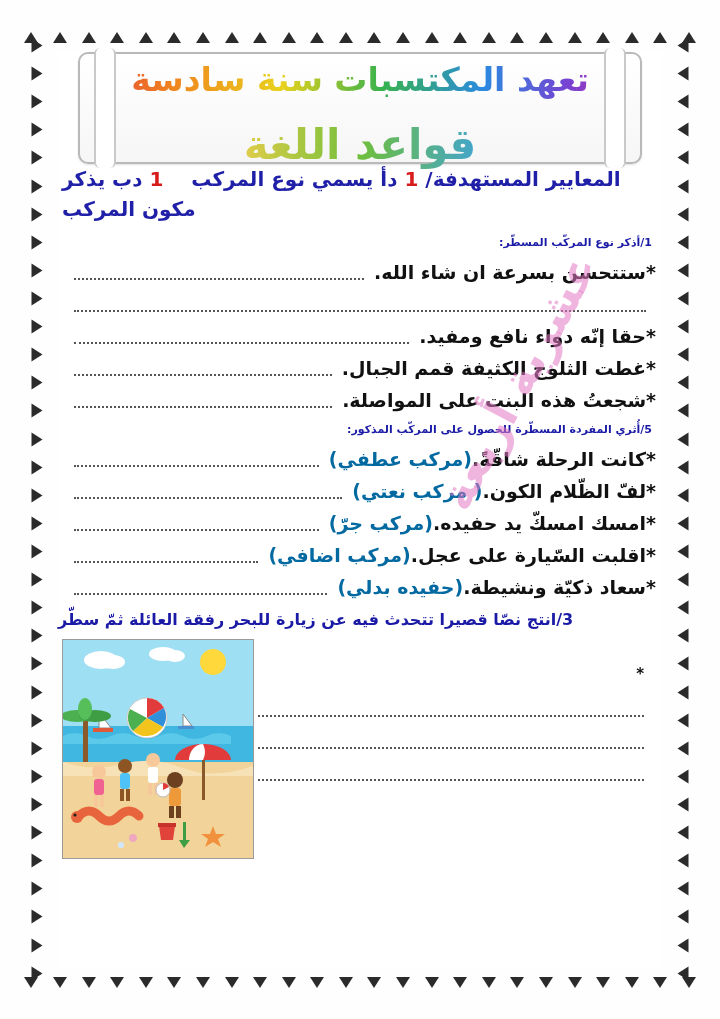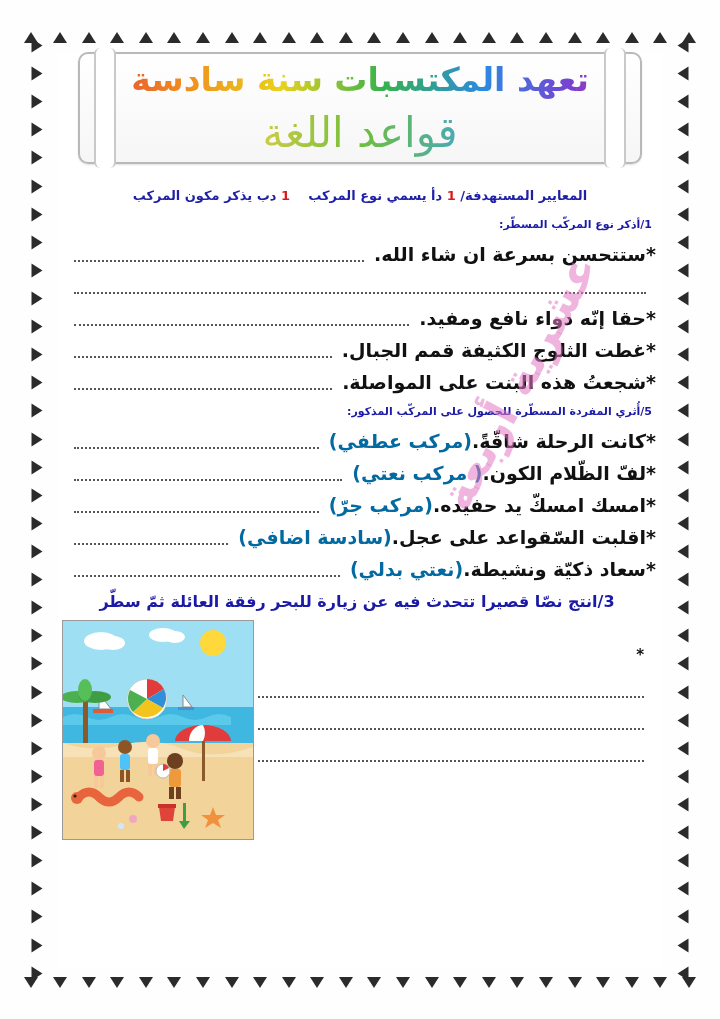--- a/index.html
+++ b/index.html
@@ -100,55 +100,55 @@
     font-weight: bold;
     letter-spacing: 1px;
     background: linear-gradient(90deg,#e43c3c 0%,#f08a1e 18%,#e8d21c 36%,#37b24d 54%,#2b8ae0 72%,#7b3fd1 88%,#e0328e 100%);
     -webkit-background-clip: text;
     background-clip: text;
     color: transparent;
     font-family: "DejaVu Sans", "Liberation Sans", sans-serif;
   }
   .title-line2 {
     position: absolute;
-    top: 54px; left: 0; right: 0;
+    top: 66px; left: 0; right: 0;
     text-align: center;
     font-size: 42px;
-    font-weight: normal;
+    font-weight: bold;
     letter-spacing: 3px;
     background: linear-gradient(90deg,#f5a623 0%,#f7d04a 25%,#6fbf3b 50%,#3aa0e8 75%,#c04bd6 100%);
     -webkit-background-clip: text;
     background-clip: text;
     color: transparent;
   }
 
   
   .standards {
-    margin: 22px 4px 4px 4px;
-    text-align: center;
-    font-size: 13px;
+    margin: 0 4px 4px 4px;
+    text-align: left;
+    font-size: 20px;
     font-weight: bold;
     color: #1f1fa8;
     line-height: 1.5;
     direction: rtl;
   }
   .standards .red { color: #d81b1b; }
 
   
   .ex-head {
     margin: 12px 10px 8px 0;
     text-align: right;
     font-size: 11px;
     font-weight: bold;
     color: #1a1aa6;
     direction: rtl;
   }
   .ex-head-3 {
     margin: 10px 6px 4px 0;
-    text-align: center;
+    text-align: left;
     font-size: 16px;
     font-weight: bold;
     color: #1a1aa6;
     line-height: 1.55;
     direction: rtl;
   }
 
   
   .items { margin: 0; padding: 0; }
   .item {
@@ -403,27 +403,27 @@
         <span class="txt">*لفّ الظّلام الكون.</span>
         <span class="txt hint">( مركب نعتي)</span>
         <span class="dots"></span>
       </div>
       <div class="item">
         <span class="txt">*امسك امسكّ يد حفيده.</span>
         <span class="txt hint">(مركب جرّ)</span>
         <span class="dots"></span>
       </div>
       <div class="item">
-        <span class="txt">*اقلبت السّقواعد على عجل.</span>
-        <span class="txt hint">(سادسة اضافي)</span>
+        <span class="txt">*اقلبت السّيارة على عجل.</span>
+        <span class="txt hint">(مركب اضافي)</span>
         <span class="dots"></span>
       </div>
       <div class="item">
         <span class="txt">*سعاد ذكيّة ونشيطة.</span>
-        <span class="txt hint">(نعتي بدلي)</span>
+        <span class="txt hint">(حفيده بدلي)</span>
         <span class="dots"></span>
       </div>
     </div>
 
     <div class="ex-head-3">
       <div>3/انتج نصّا قصيرا تتحدث فيه عن زيارة للبحر رفقة العائلة ثمّ سطّر</div>
     </div>
 
     <div class="ex3">
 

